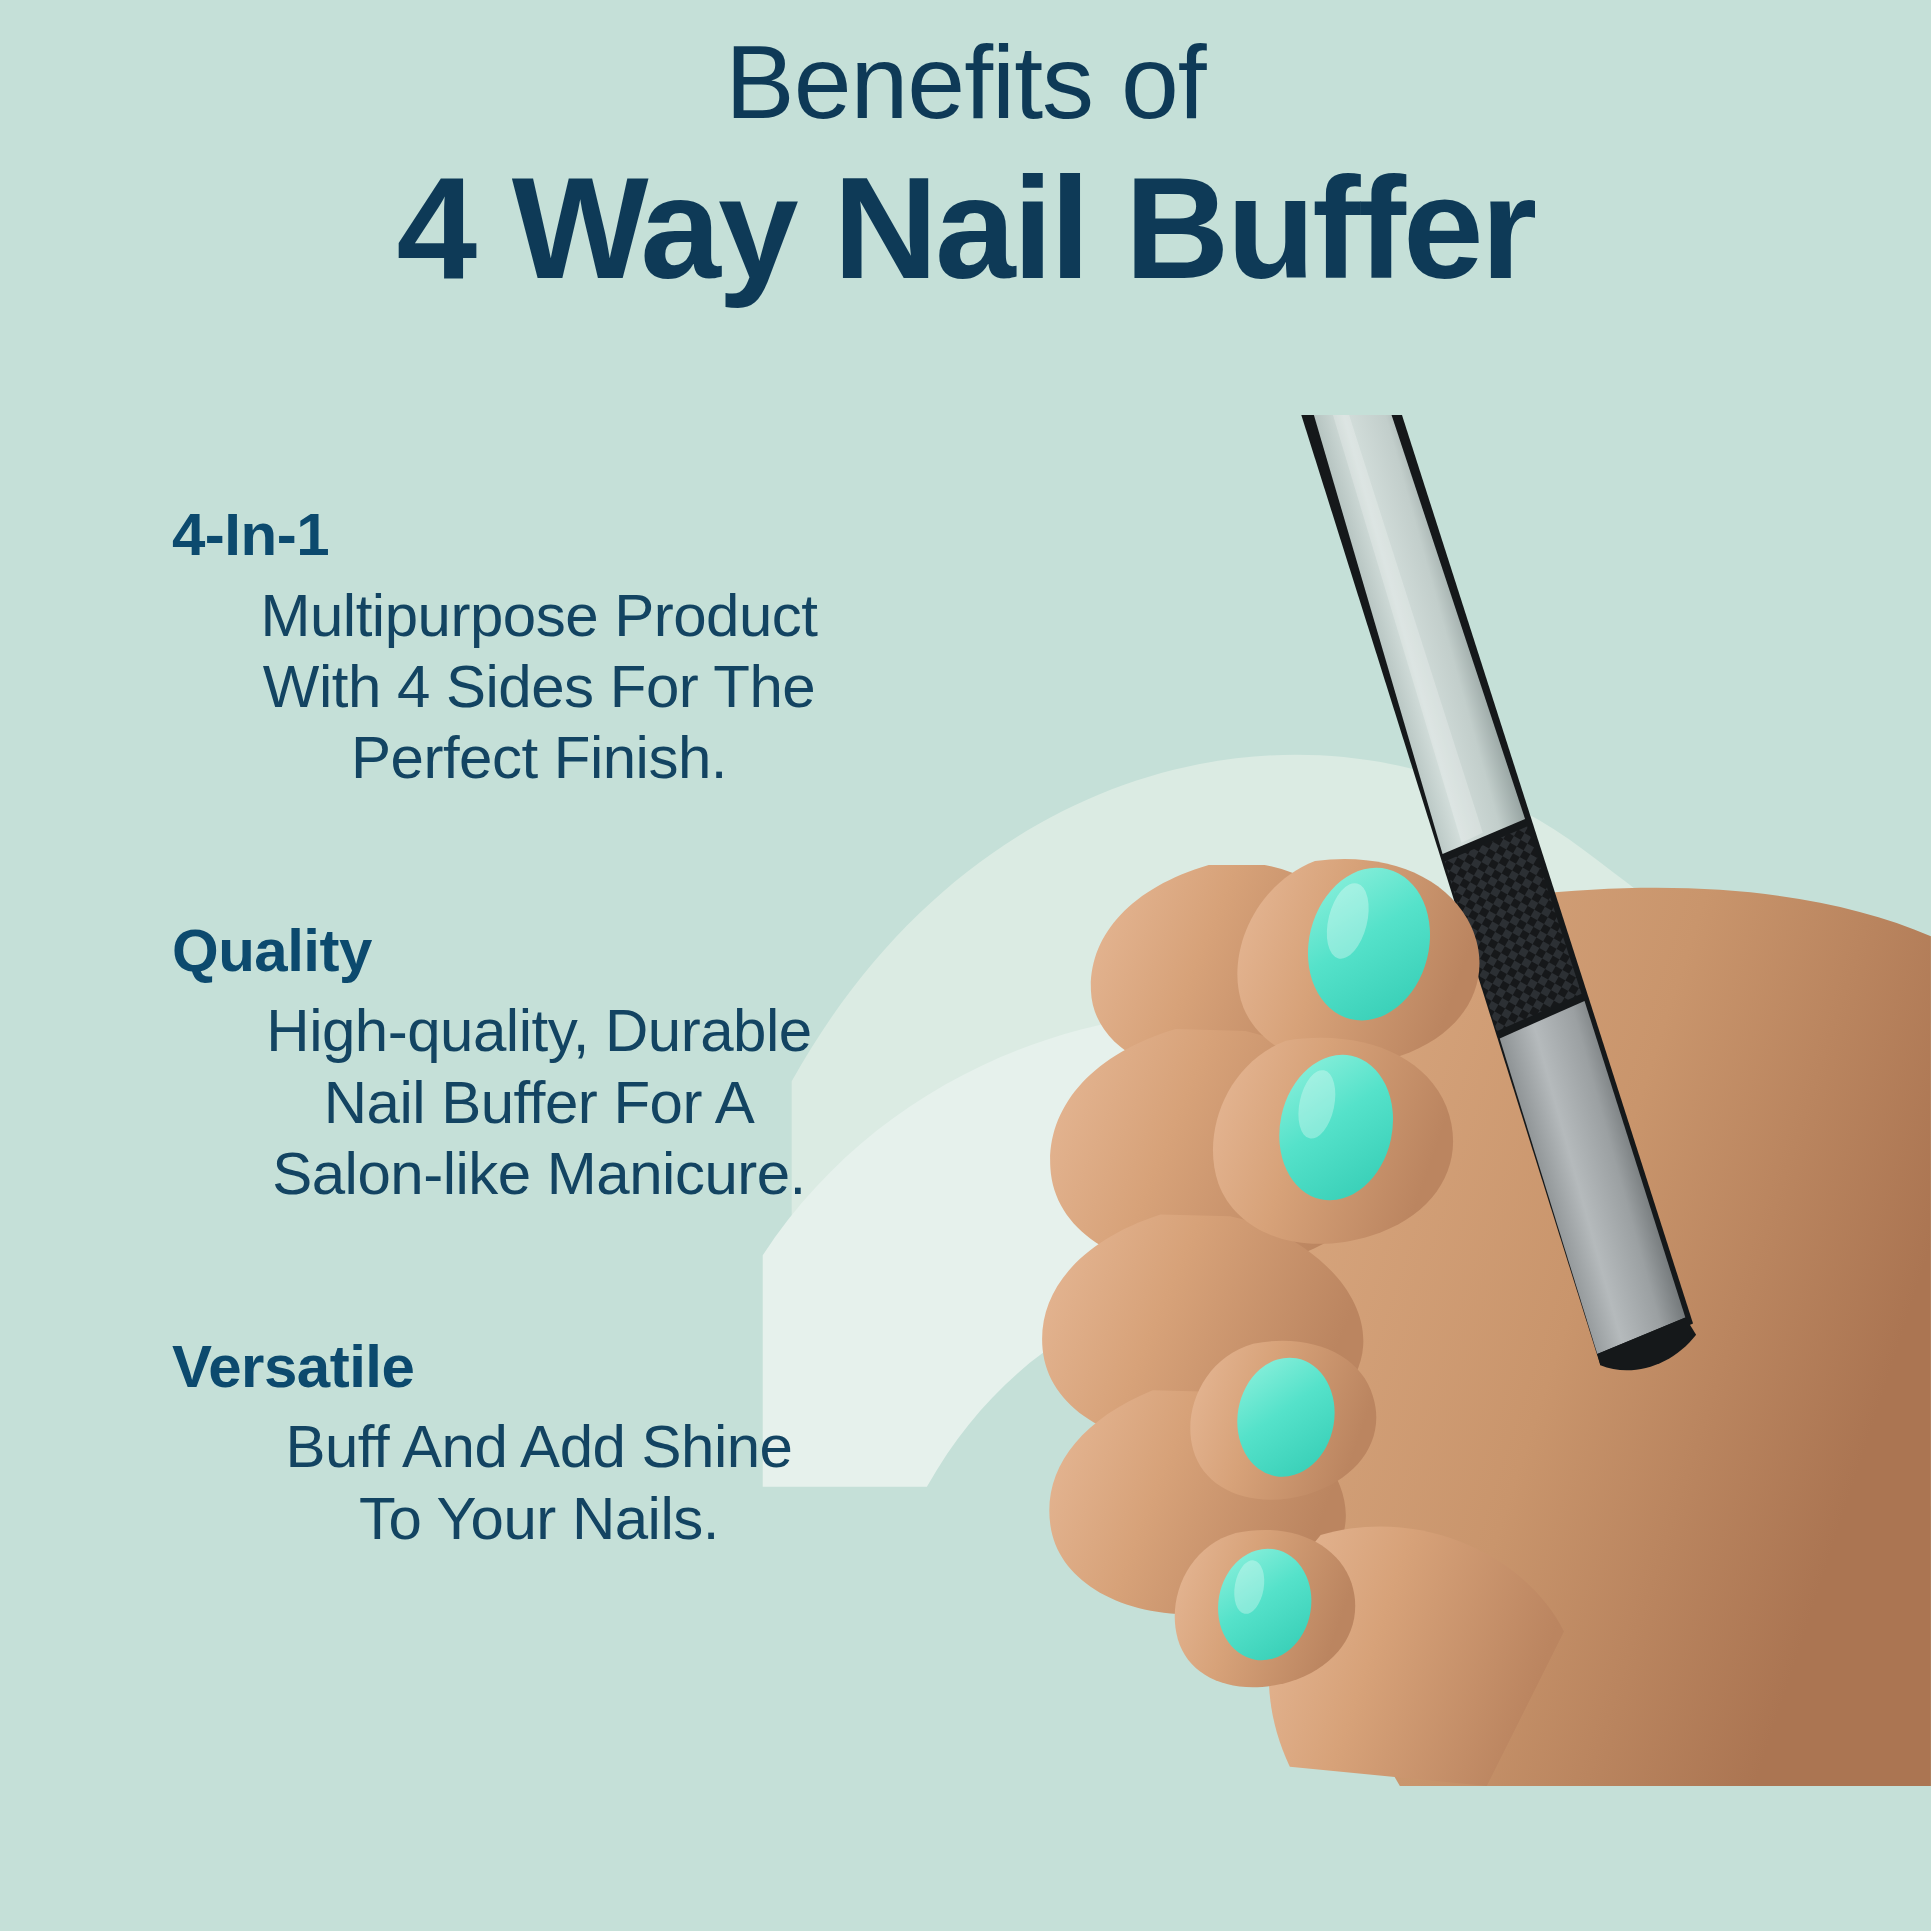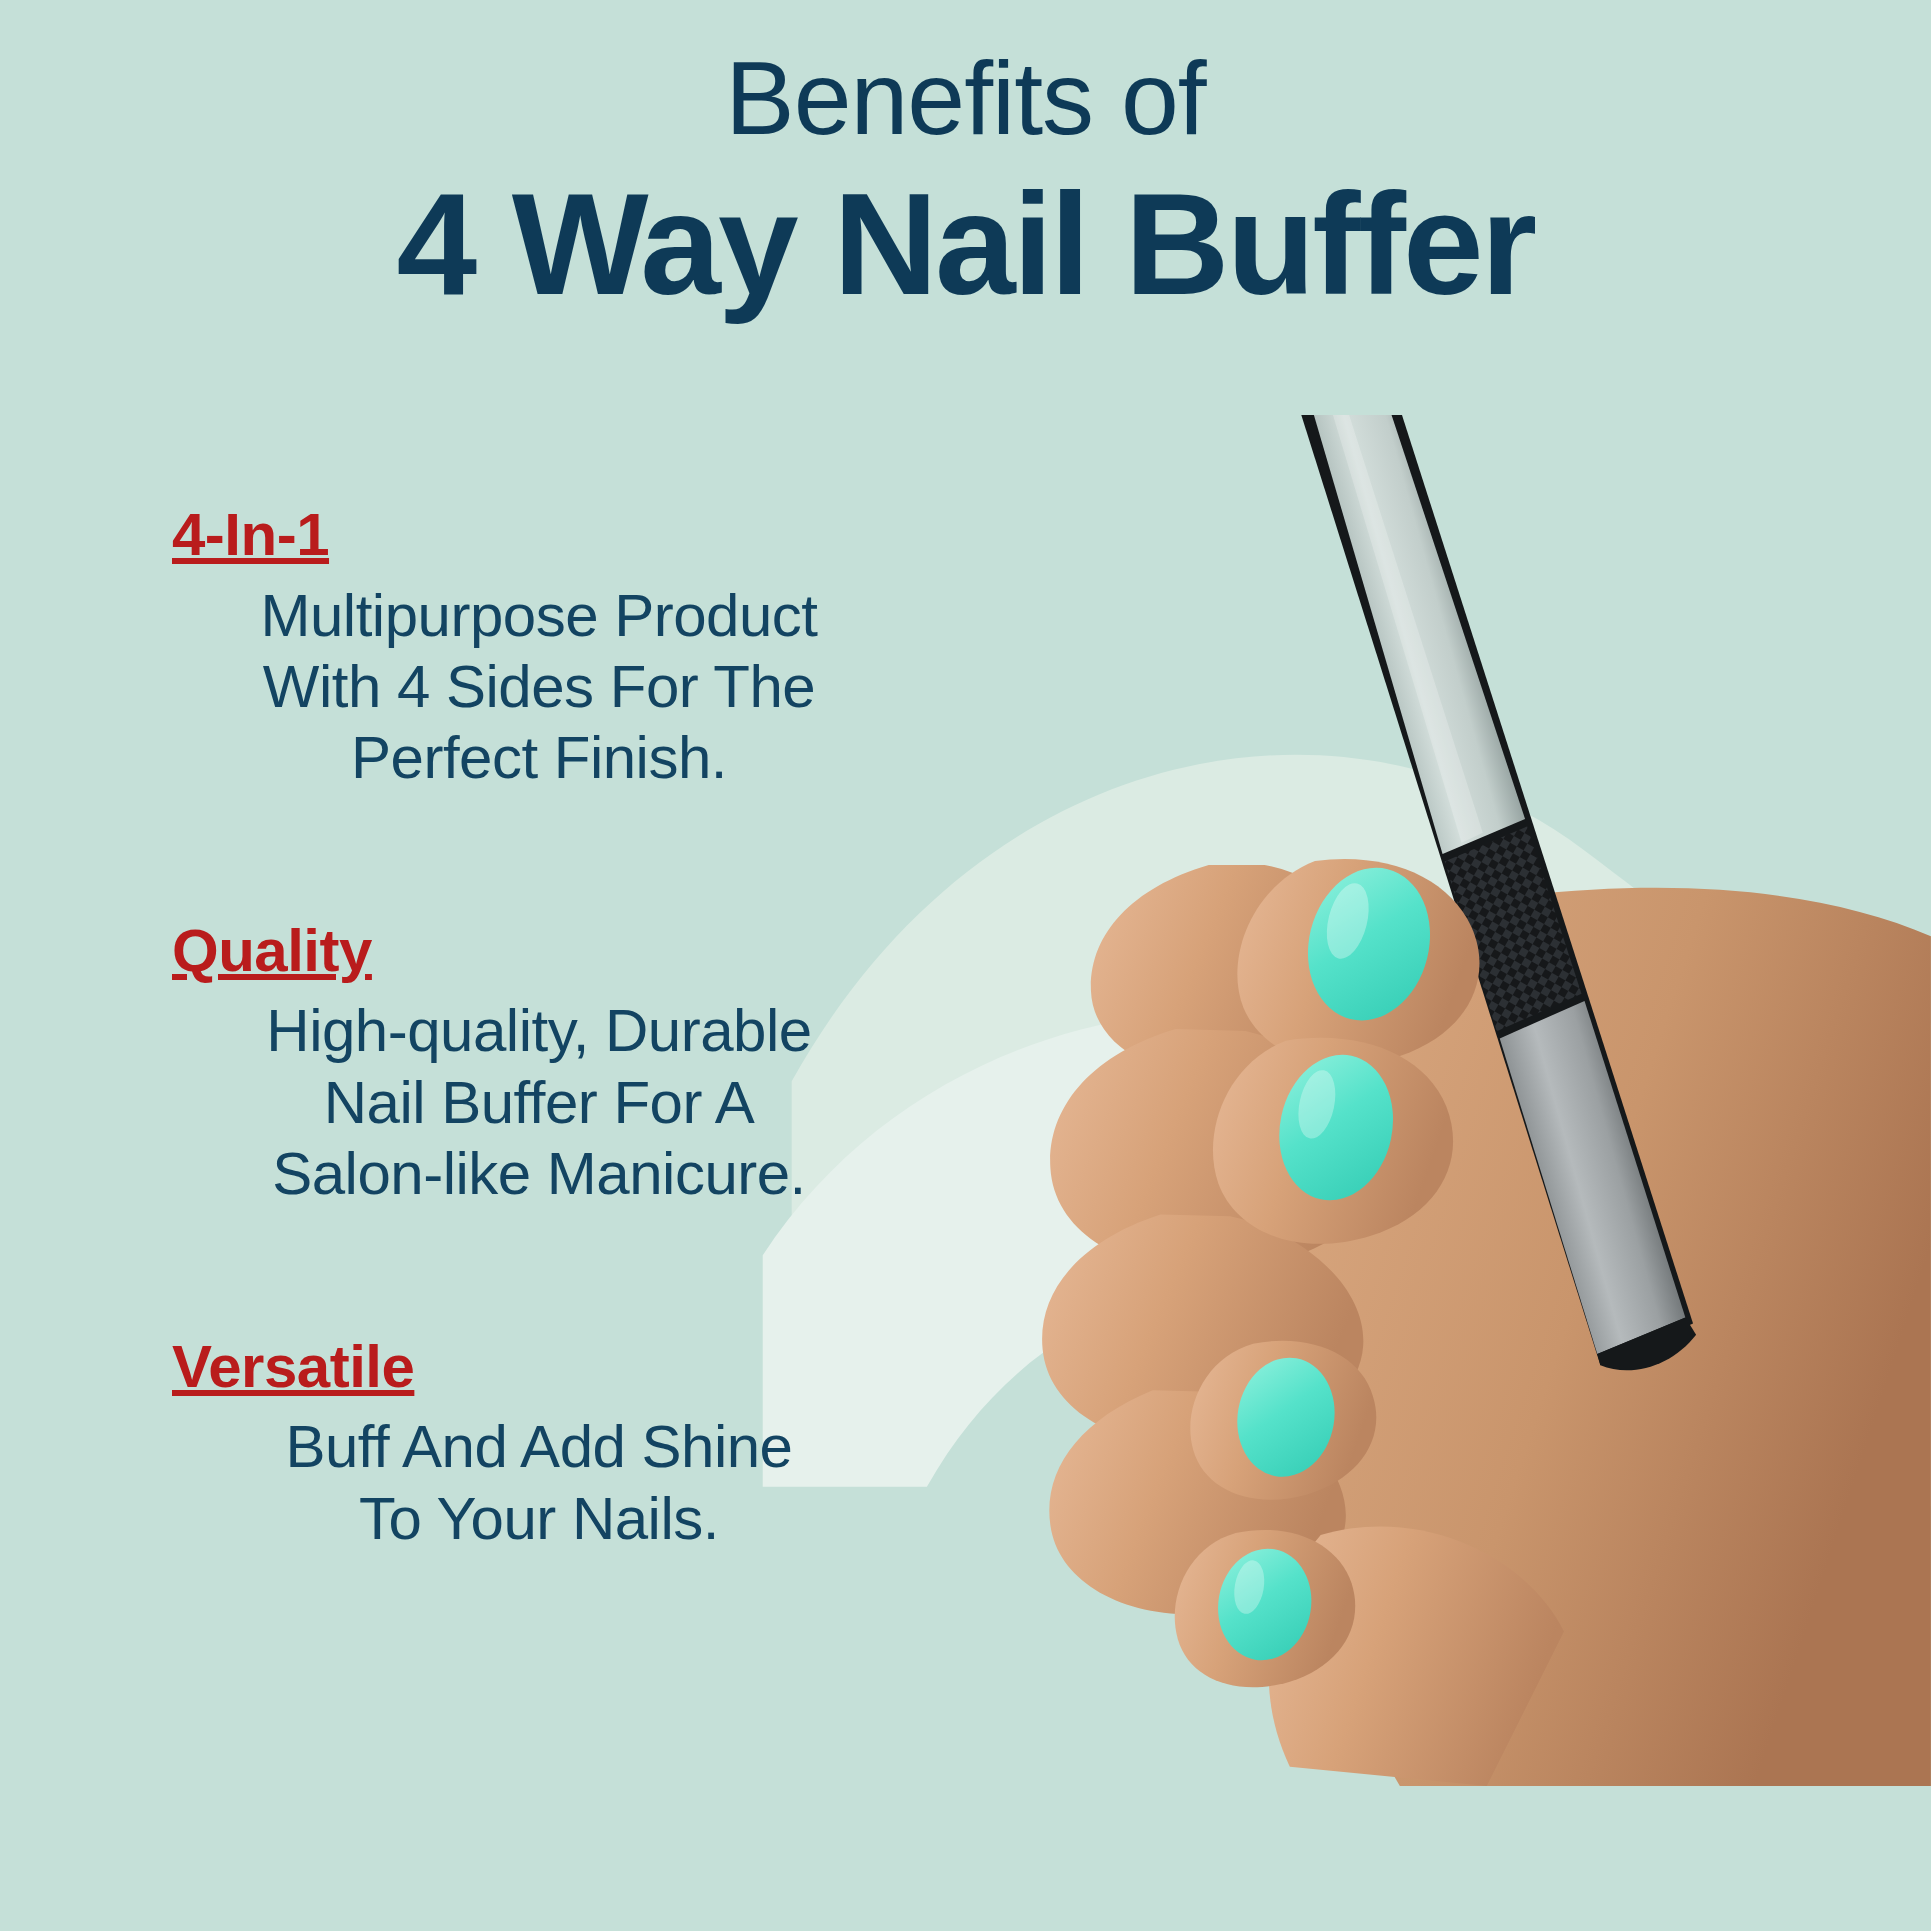--- a/index.html
+++ b/index.html
@@ -8,37 +8,37 @@
     font-family:"Liberation Sans", sans-serif;
     background:#c5e0d8;
     overflow:hidden;
     position:relative;
   }
 
   
   #waves { position:absolute; inset:0; width:1931px; height:1931px; z-index:0; }
 
   
-  .header { position:absolute; top:44px; left:0; width:1931px; text-align:center; z-index:3; }
+  .header { position:absolute; top:28px; left:0; width:1931px; text-align:center; z-index:3; }
   .eyebrow {
     font-size:104px; line-height:1.04; color:#0e3a57;
     font-weight:400; letter-spacing:-1px;
   }
   .headline {
     font-size:145px; line-height:1.06; color:#0e3a57;
     font-weight:700; letter-spacing:-2.9px; margin-top:16px;
   }
 
   
   .benefits { position:absolute; left:172px; top:502px; width:734px; z-index:3; }
   .benefit { margin-bottom:124px; }
   .benefit:last-child { margin-bottom:12px; }
   .b-title {
-    font-size:60px; font-weight:700; color:#b91c1c;
-    letter-spacing:-0.5px; line-height:1.1; margin-bottom:11.6px;text-decoration:underline;
+    font-size:60px; font-weight:700; color:#0c4a6e;
+    letter-spacing:-0.5px; line-height:1.1; margin-bottom:11.6px;
   }
   .b-body {
     font-size:60px; font-weight:400; color:#134462;
     line-height:1.19; letter-spacing:-0.5px;text-align:center;
   }
   .b-body .ln { display:block; }
 
   
   .photo { position:absolute; left:946px; top:415px; width:985px; height:1371px; z-index:2; }
   .photo svg { display:block; }

